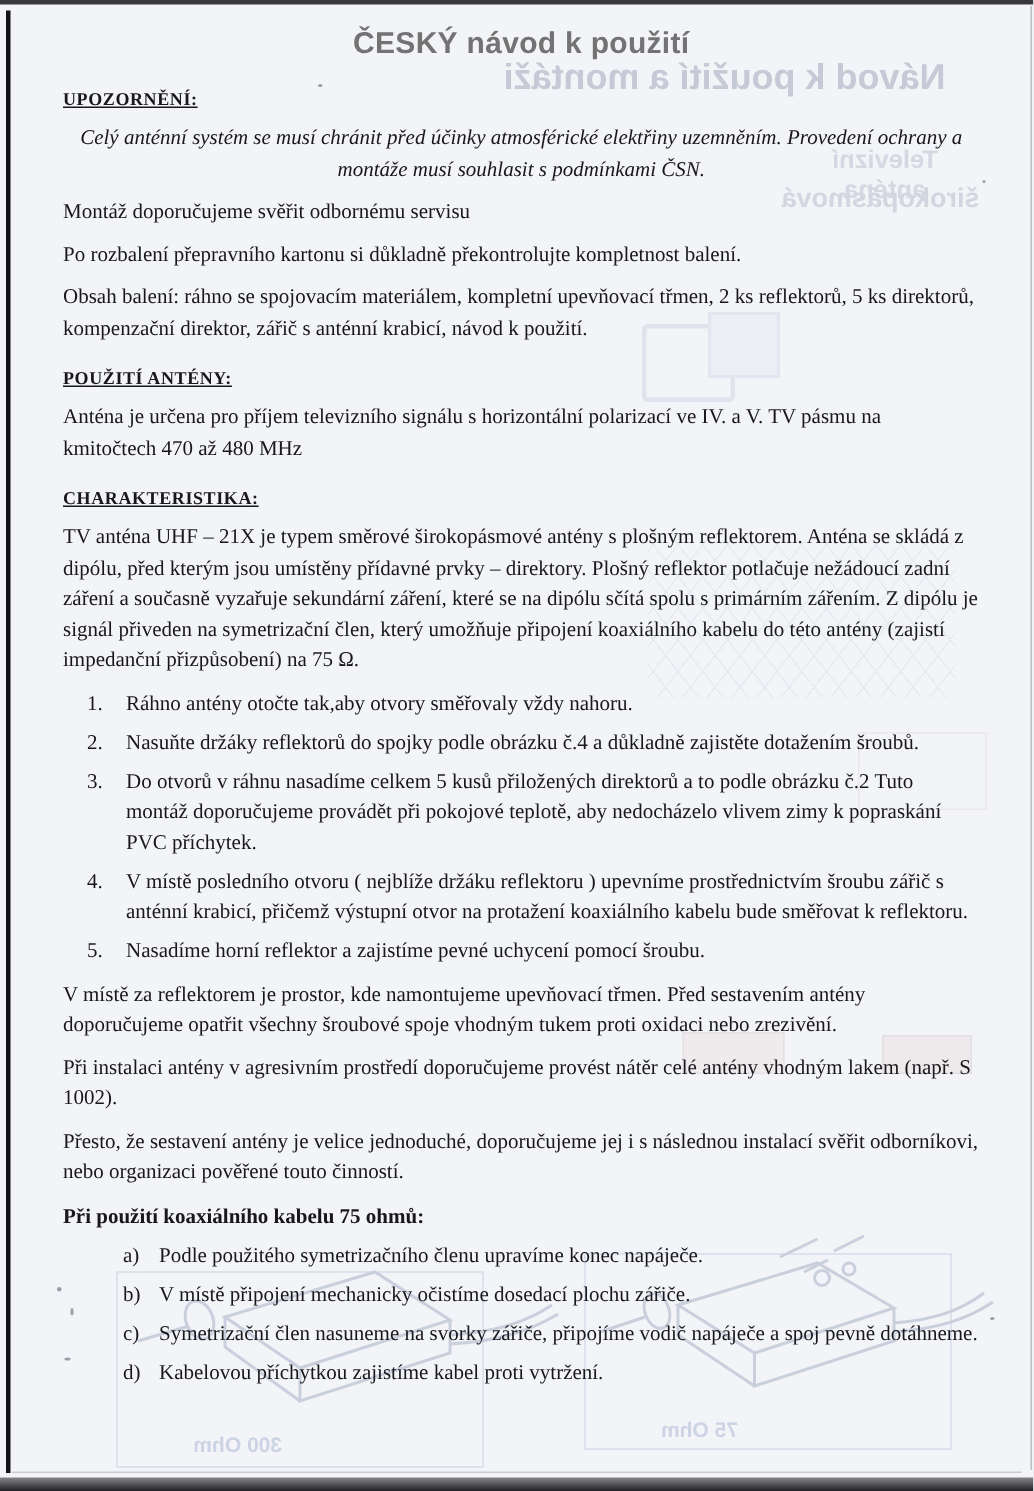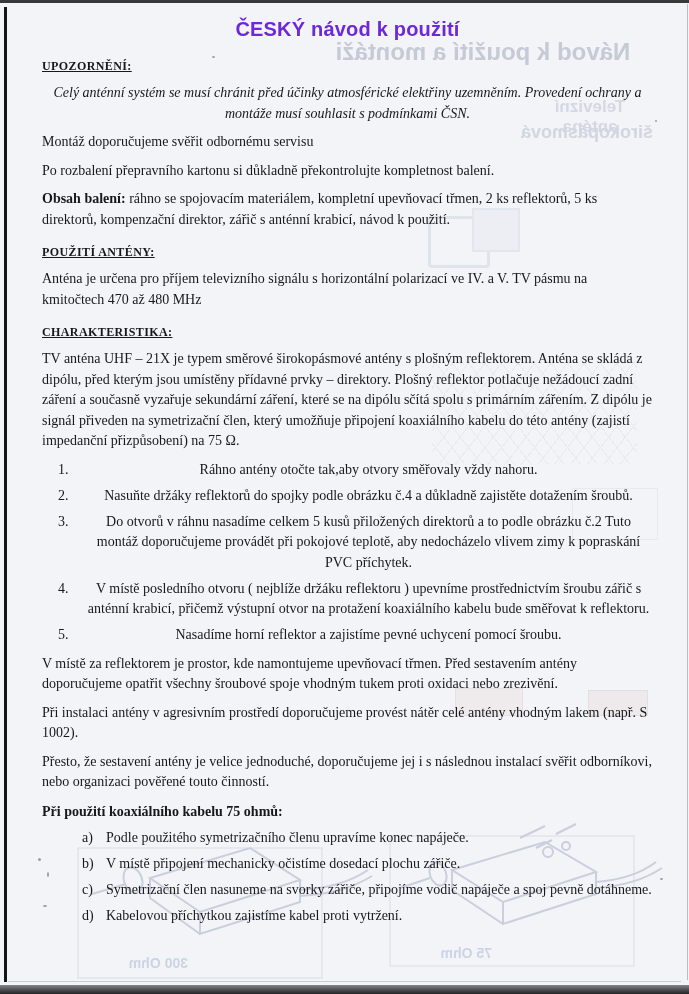--- a/index.html
+++ b/index.html
@@ -37,33 +37,33 @@
       repeating-linear-gradient(-52deg,#e2e5ed 0 1px,transparent 1px 13px);}
   .bleed-rect-a{top:688px;left:455px;width:66px;height:26px;border:1px solid #e5e0e3;background:#efeaec;}
   .bleed-rect-b{top:690px;left:588px;width:58px;height:24px;border:1px solid #e3dee1;background:#eee9eb;}
   .bleed-small{top:488px;left:572px;width:84px;height:50px;border:1px solid #e6e2e6;opacity:.7;}
   .speck{position:absolute;background:#9b9ea8;border-radius:50%;}
 
   
   .content{position:absolute;left:42px;right:36px;top:10px;}
   .doc-title{
     font-family:"Liberation Sans",sans-serif;
-    font-weight:bold;font-size:20px;color:#6d28d9;
+    font-weight:bold;font-size:20px;color:#737373;
     text-align:center;margin:8px 0 18px 0;letter-spacing:.2px;
   }
   h2.sec{
     font-size:12px;font-weight:bold;margin:15px 0 9px 0;
     text-decoration:underline;letter-spacing:.4px;
   }
   .content p{font-size:14px;line-height:20.5px;margin:8px 0;}
   .italic{font-style:italic;text-align:center;}
-  .lead{font-weight:bold;}
+  .lead{font-weight:normal;}
   .num-item,.let-item{display:flex;font-size:14px;line-height:20.5px;margin:5.5px 0;}
   .num-item .marker{flex:0 0 26px;margin-left:16px;}
-  .num-item .txt{flex:1;text-align:center;}
+  .num-item .txt{flex:1;}
   .let-item .marker{flex:0 0 24px;margin-left:40px;}
   .let-item .txt{flex:1;}
   .subhead{font-weight:bold;font-size:14px;line-height:20.5px;margin:9px 0 4px 0;}
 
   .bottom-art{position:absolute;left:0;top:818px;width:689px;height:170px;pointer-events:none;}
   .bottom-art svg{display:block;}
 </style>
 </head>
 <body>
 

